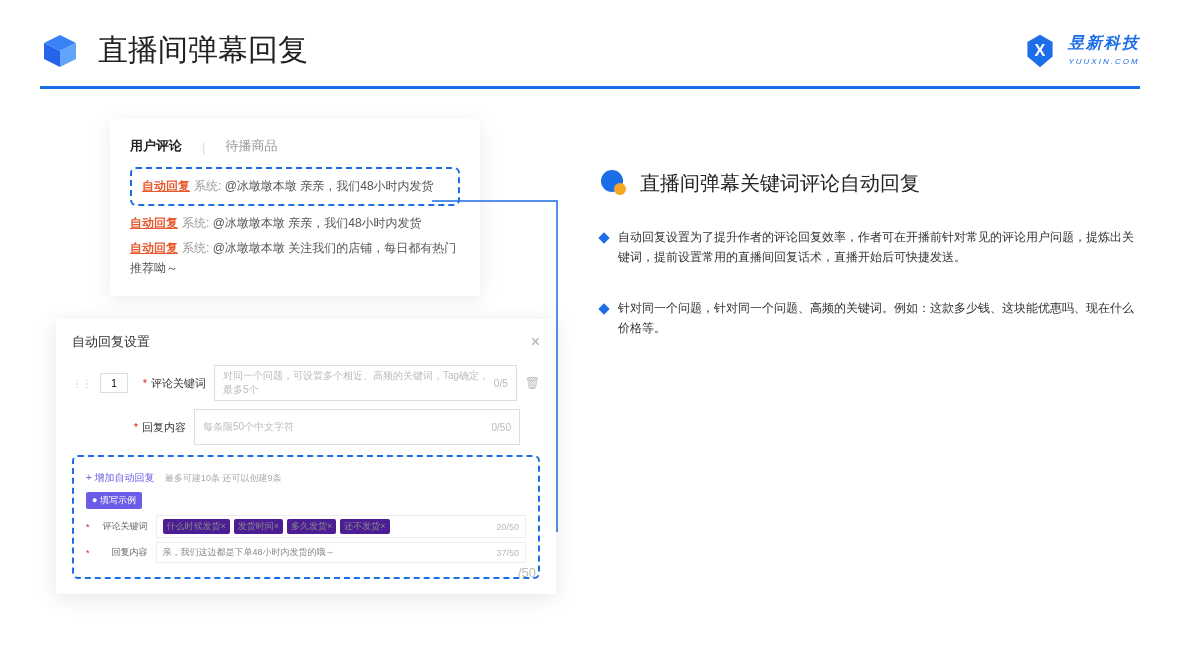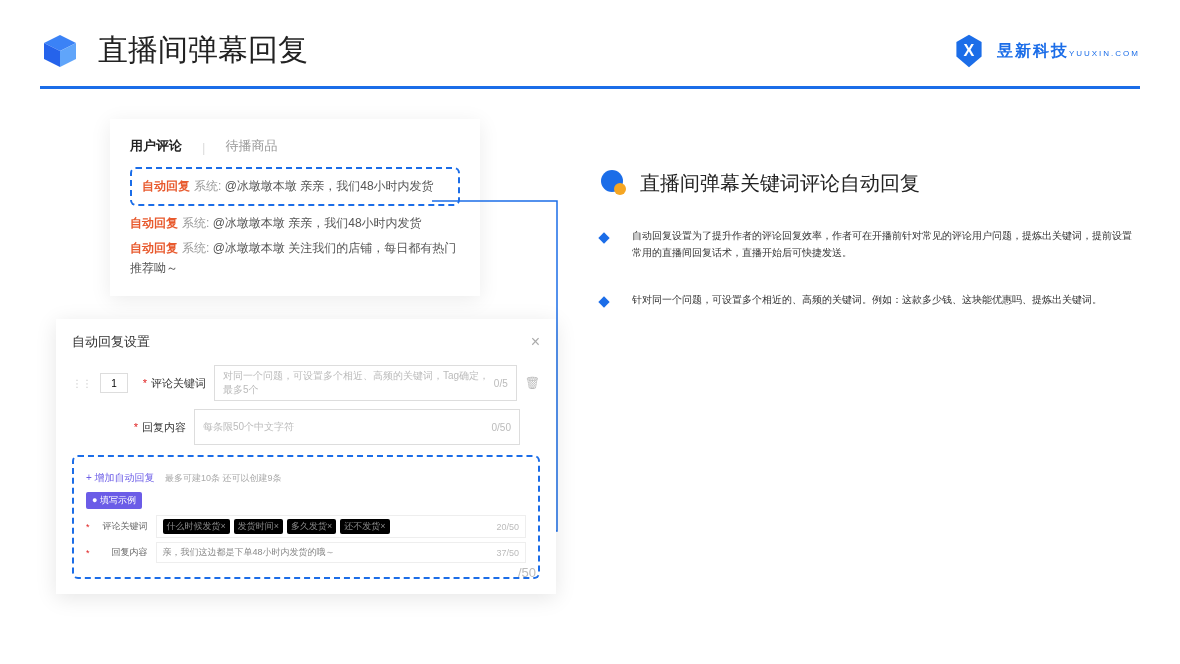--- a/index.html
+++ b/index.html
@@ -3,39 +3,39 @@
 <meta charset="utf-8">
 <style>
 * { margin: 0; padding: 0; box-sizing: border-box; }
 body { font-family: "Microsoft YaHei", sans-serif; width: 1180px; height: 664px; background: #fff; position: relative; }
 
 .header { display: flex; align-items: center; padding: 30px 40px 15px 40px; }
 .header-icon { width: 40px; height: 40px; margin-right: 18px; }
 .header-title { font-size: 30px; color: #222; font-weight: 400; }
 .brand { margin-left: auto; display: flex; align-items: center; gap: 10px; }
 .brand-icon { width: 36px; height: 36px; }
-.brand-text { display: flex; flex-direction: row; line-height: 1; }
+.brand-text { display: flex; flex-direction: column; line-height: 1; font-style: italic; }
 .brand-name { color: #1b6de8; font-size: 16px; font-weight: 700; letter-spacing: 2px; }
-.brand-url { color: #1b6de8; font-size: 8px; letter-spacing: 2px; margin-top: 7px; }
+.brand-url { color: #1b6de8; font-size: 8px; letter-spacing: 2px; margin-top: 7px; text-align: center; }
 
 .hr { height: 3px; background: #1b6de8; margin: 0 40px 30px 40px; }
 
 .content { display: flex; padding: 0 40px; gap: 60px; }
 .left { position: relative; width: 500px; flex-shrink: 0; }
 .right { flex: 1; padding-top: 50px; }
 
 .card1 { position: absolute; top: 0; left: 70px; width: 370px; background: #fff; box-shadow: 0 4px 20px rgba(0,0,0,0.08); padding: 18px 20px; }
 .tabs { display: flex; gap: 20px; font-size: 13px; margin-bottom: 12px; align-items: flex-end; }
 .tab-active { font-weight: 700; color: #222; }
 .tab-inactive { color: #999; }
 .tab-sep { color: #ddd; }
 .comment-box { border: 2px dashed #1b6de8; border-radius: 6px; padding: 8px 10px; margin-bottom: 8px; }
 .comment { font-size: 12px; color: #555; line-height: 1.6; margin-bottom: 6px; }
 .comment:last-child { margin-bottom: 0; }
-.auto-reply { color: #e85a2e; font-weight: 600; margin-right: 4px; }
+.auto-reply { color: #e85a2e; font-weight: 600; margin-right: 4px; text-decoration: underline; }
 .sys { color: #999; }
 .mention { color: #555; }
 
 .card2 { position: absolute; top: 200px; left: 16px; width: 500px; background: #fff; box-shadow: 0 4px 20px rgba(0,0,0,0.1); padding: 14px 16px; }
 .c2-header { display: flex; justify-content: space-between; align-items: center; font-size: 13px; color: #333; margin-bottom: 14px; }
 .close { color: #aaa; font-size: 16px; cursor: pointer; }
 .form-row { display: flex; align-items: center; gap: 8px; margin-bottom: 8px; font-size: 11px; }
 .drag { color: #ccc; font-size: 10px; }
 .num-input { width: 28px; height: 20px; border: 1px solid #ddd; text-align: center; font-size: 10px; }
 .label { display: flex; align-items: center; gap: 4px; width: 70px; justify-content: flex-end; color: #333; }
@@ -44,31 +44,31 @@
 .field-count { color: #bbb; font-size: 10px; }
 .trash { color: #bbb; font-size: 12px; }
 
 .example-box { border: 2px dashed #1b6de8; border-radius: 6px; padding: 10px 12px; margin-top: 10px; position: relative; }
 .add-link { color: #6b5ce7; font-size: 10px; margin-bottom: 4px; display: inline-block; }
 .add-hint { color: #aaa; font-size: 9px; margin-left: 6px; }
 .badge { background: #6b5ce7; color: #fff; font-size: 9px; padding: 2px 6px; border-radius: 2px; display: inline-block; margin-bottom: 6px; }
 .ex-row { display: flex; align-items: center; gap: 8px; margin-bottom: 4px; font-size: 9px; }
 .ex-label { width: 50px; text-align: right; color: #666; }
 .ex-field { flex: 1; border: 1px solid #eee; padding: 3px 6px; font-size: 9px; color: #888; display: flex; align-items: center; gap: 4px; justify-content: start; position: relative; }
-.tag { background: #000000; padding: 1px 4px; border-radius: 2px; white-space: nowrap; }
+.tag { background: #4c1d95; padding: 1px 4px; border-radius: 2px; white-space: nowrap; }
 .ex-count { margin-left: auto; color: #bbb; }
 .count-out { font-size: 13px; color: #bbb; text-align: right; margin-top: -14px; margin-right: 4px; }
 
 .connector { position: absolute; top: 62px; left: 392px; width: 130px; height: 400px; pointer-events: none; }
 
 .section-header { display: flex; align-items: center; gap: 12px; margin-bottom: 30px; }
 .section-icon { width: 28px; height: 28px; position: relative; }
 .section-title { font-size: 20px; color: #222; }
 
-.bullet { display: flex; gap: 24px; margin-bottom: 30px; font-size: 10px; color: #333; line-height: 1.7; }
+.bullet { display: flex; gap: 10px; margin-bottom: 30px; font-size: 12px; color: #333; line-height: 1.7; }
 .diamond { width: 8px; height: 8px; background: #1b6de8; transform: rotate(45deg); flex-shrink: 0; margin-top: 7px; }
 </style>
 </head>
 <body>
 
 <div class="header">
   <svg class="header-icon" viewBox="0 0 40 40">
     <polygon points="20,4 36,12 20,20 4,12" fill="#3b82f6"></polygon>
     <polygon points="4,12 20,20 20,36 4,28" fill="#2563eb"></polygon>
     <polygon points="36,12 20,20 20,36 36,28" fill="#60a5fa"></polygon>
@@ -176,16 +176,16 @@
           </svg>
       </div>
       <div class="section-title">直播间弹幕关键词评论自动回复</div>
     </div>
     <div class="bullet">
       <div class="diamond"></div>
       <div>自动回复设置为了提升作者的评论回复效率，作者可在开播前针对常见的评论用户问题，提炼出关键词，提前设置常用的直播间回复话术，直播开始后可快捷发送。</div>
     </div>
     <div class="bullet">
       <div class="diamond"></div>
-      <div>针对同一个问题，可设置多个相近的、高频的关键词。例如：这款多少钱、这块能优惠吗、提炼出关键词。</div>
+      <div>针对同一个问题，针对同一个问题、高频的关键词。例如：这款多少钱、这块能优惠吗、现在什么价格等。</div>
     </div>
   </div>
 </div>
 
 </body></html>

